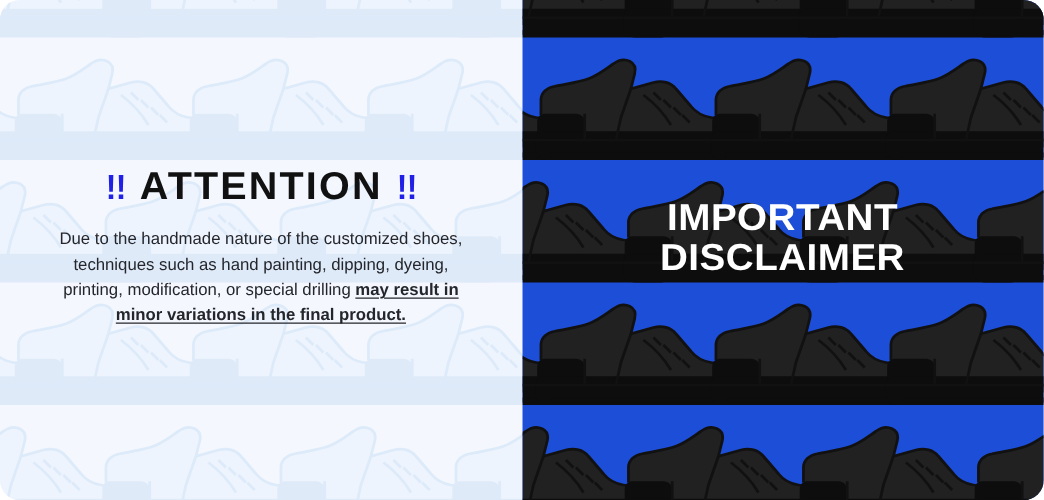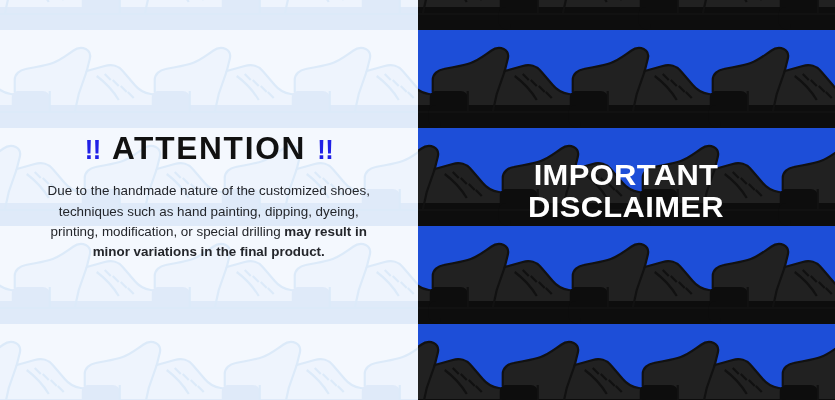--- a/index.html
+++ b/index.html
@@ -12,20 +12,21 @@
     font-family: "Liberation Sans", sans-serif;
     -webkit-font-smoothing: antialiased;
   }
 
   .banner {
     position: relative;
     width: 835px;
     height: 400px;
     display: flex;
     overflow: hidden;
+    border-radius: 16px;
   }
 
   .panel {
     position: relative;
     width: 417.5px;
     height: 400px;
     overflow: hidden;
     display: flex;
     align-items: center;
     justify-content: center;
@@ -102,20 +103,21 @@
   .body-copy {
     margin: 0;
     font-size: 13.4px;
     line-height: 1.52;
   }
   .body-left  { color: #24262b; }
   .body-right { color: #f2f2f2; }
 
   .emphasis {
     font-weight: 700;
+    text-decoration: underline;
     text-underline-offset: 2px;
     text-decoration-thickness: 1.2px;
   }
 </style>
 </head>
 <body>
 
 <div class="banner">
 
   <section class="panel panel-left">

